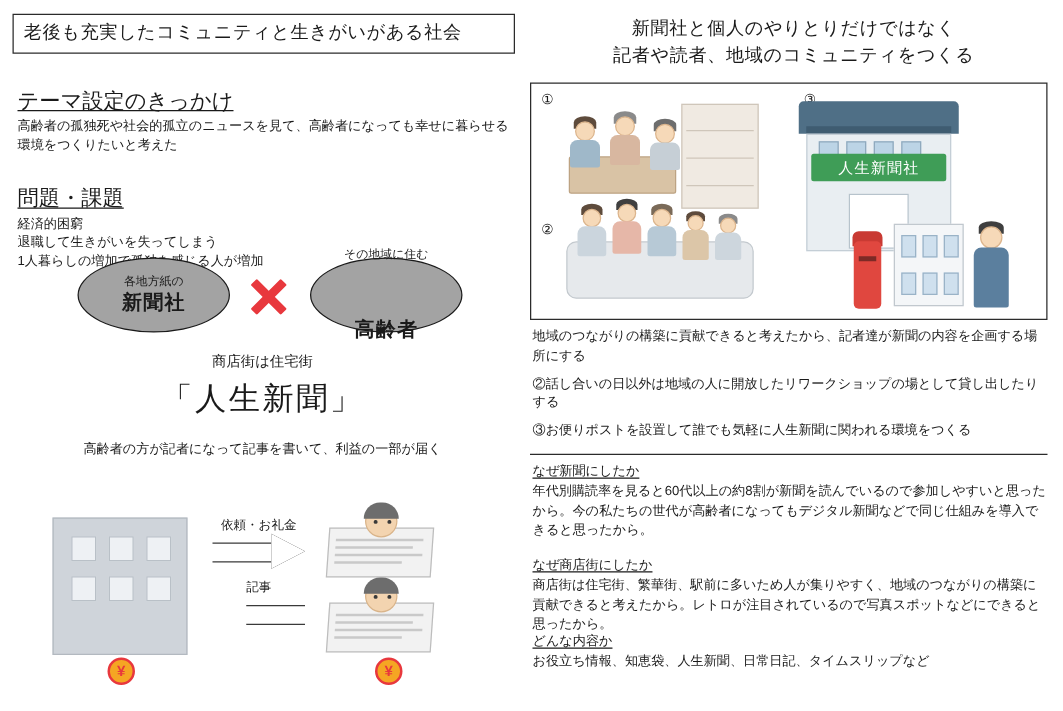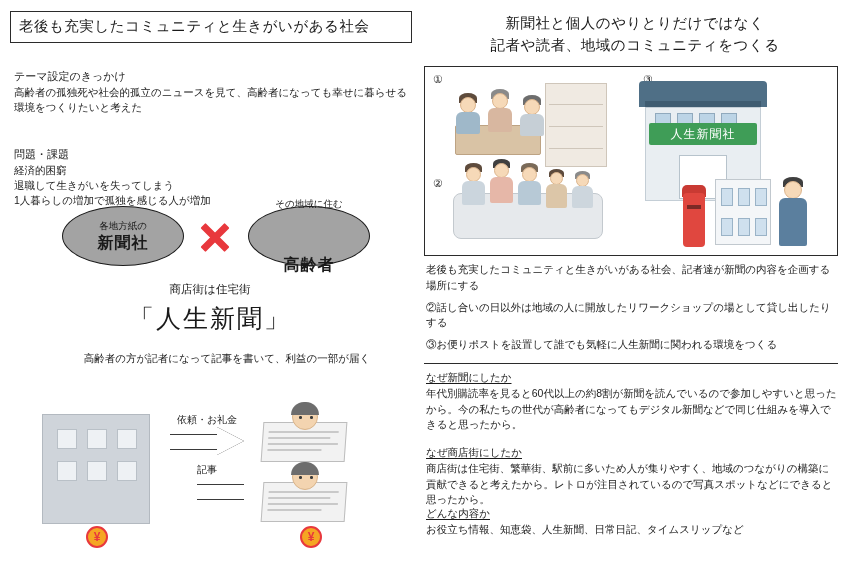--- a/index.html
+++ b/index.html
@@ -32,21 +32,22 @@
     left: 10px; top: 11px;
     width: 402px;
     border: 1px solid #2b2b2b;
     box-sizing: border-box;
     padding: 6px 8px 7px 8px;
     font-size: 14.5px;
     letter-spacing: 0.5px;
     line-height: 1.2;
   }
   .sec-head {
-    font-size: 11px;
+    font-size: 17px;
+    text-decoration: underline;
     text-underline-offset: 2px;
     line-height: 1.5;
   }
   .sec-body {
     font-size: 10.5px;
     line-height: 1.45;
   }
   .blk-kikkake {
     position: absolute;
     left: 14px; top: 68px;
@@ -118,21 +119,21 @@
   .jinsei {
     position: absolute;
     left: 0; top: 302px;
     width: 420px;
     text-align: center;
     font-size: 25px;
     letter-spacing: 2px;
   }
   .kiji-line {
     position: absolute;
-    left: 17px; top: 352px;
+    left: 0; top: 352px;
     width: 420px;
     text-align: center;
     font-size: 10.5px;
   }
 
   
   .diagram {
     position: absolute;
     left: 0; top: 382px;
     width: 420px; height: 175px;
@@ -669,21 +670,21 @@
         <i style="left:39px; top:38px;"></i>
       </div>
       <div class="person" style="left:358px; top:110px;">
         <div class="p-hair" style="left:0; top:0; width:20px; height:10px; background:#3f3f3f;"></div>
         <div class="p-head" style="left:1px; top:4px; width:18px; height:18px;"></div>
         <div class="p-body" style="left:-4px; top:21px; width:28px; height:48px; background:#5b7f9e;"></div>
       </div>
     </div>
 
     <div class="bullets">
-      <p>老後も充実したコミュニティと生きがいがある社会、記者達が新聞の内容を企画する場所にする</p>
+      <p>地域のつながりの構築に貢献できると考えたから、記者達が新聞の内容を企画する場所にする</p>
       <p>②話し合いの日以外は地域の人に開放したリワークショップの場として貸し出したりする</p>
       <p>③お便りポストを設置して誰でも気軽に人生新聞に関われる環境をつくる</p>
     </div>
 
     <div class="sep-line"></div>
 
     <div class="qa qa1">
       <div class="qa-head">なぜ新聞にしたか</div>
       <div class="qa-body">年代別購読率を見ると60代以上の約8割が新聞を読んでいるので参加しやすいと思ったから。今の私たちの世代が高齢者になってもデジタル新聞などで同じ仕組みを導入できると思ったから。</div>
     </div>

